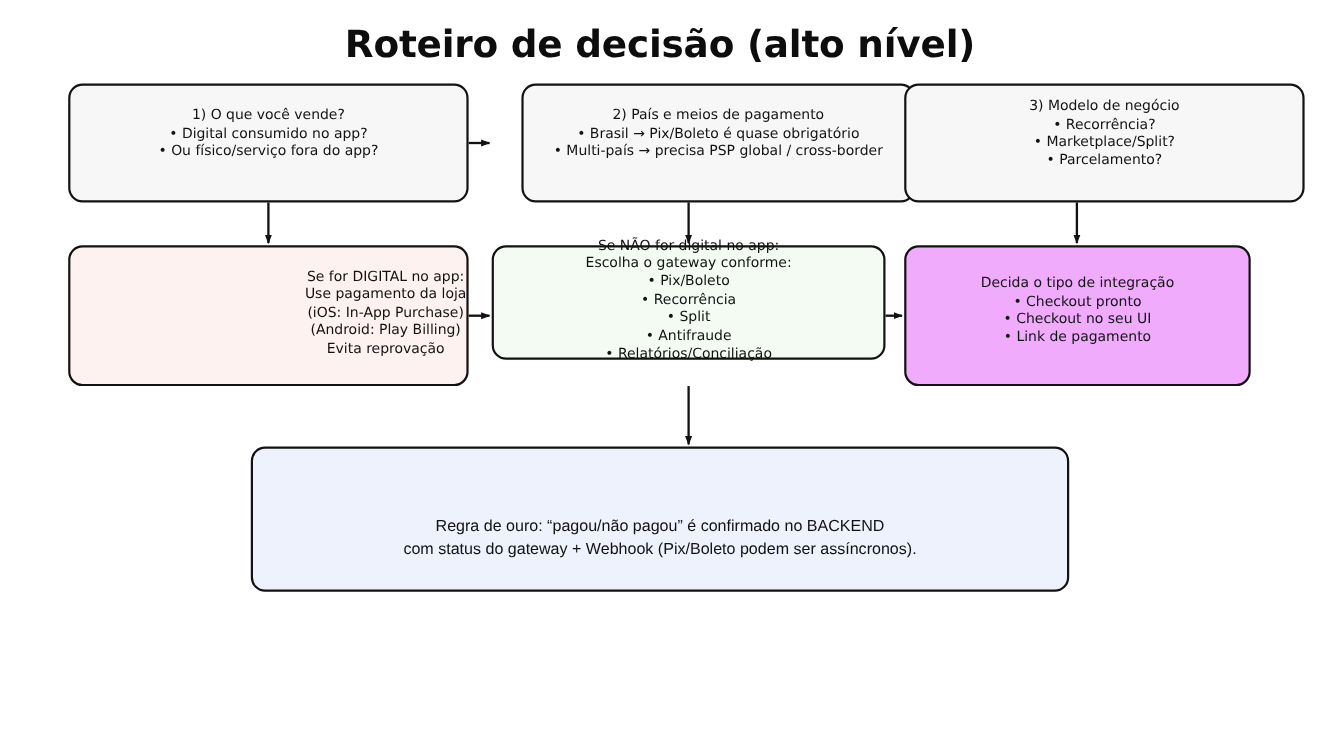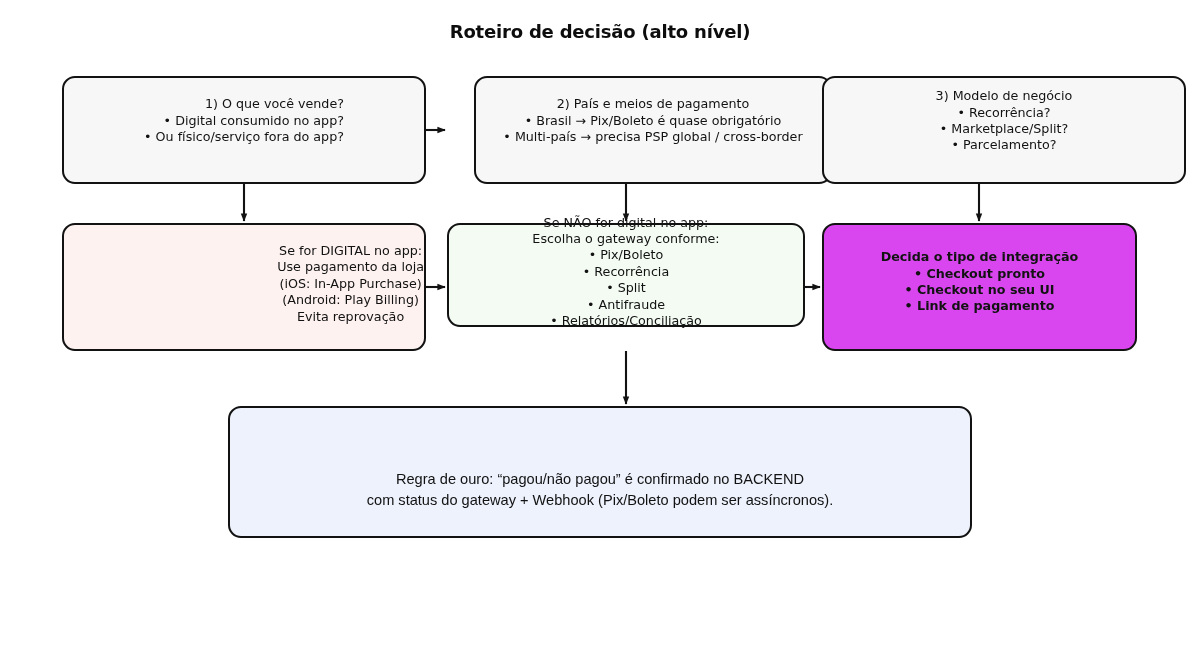--- a/index.html
+++ b/index.html
@@ -19,21 +19,21 @@
     left: 0; top: 0;
     width: 1200px;
     height: 671px;
   }
   .title {
     position: absolute;
     left: 0;
     top: 21px;
     width: 1200px;
     text-align: center;
-    font-size: 18px;
+    font-size: 34px;
     font-weight: bold;
     color: #0d0d0d;
     letter-spacing: -0.2px;
     font-family: "DejaVu Sans", sans-serif;
   }
   .node {
     position: absolute;
     box-sizing: border-box;
     border: 2.2px solid #121212;
     border-radius: 13px;
@@ -53,24 +53,24 @@
     font-size: 14.6px;
     line-height: 21px;
     font-family: "Liberation Sans", sans-serif;
   }
   
   #n1 { left: 62px;  top: 76px;  width: 364px; height: 108px; background: #f7f7f7; }
   #n2 { left: 474px; top: 76px;  width: 358px; height: 108px; background: #f7f7f7; }
   #n3 { left: 822px; top: 76px;  width: 364px; height: 108px; background: #f7f7f7; }
   #n4 { left: 62px;  top: 223px; width: 364px; height: 128px; background: #fdf2f0; justify-content: flex-end; }
   #n5 { left: 447px; top: 223px; width: 358px; height: 104px; background: #f3fbf3; }
-  #n6 { left: 822px; top: 223px; width: 315px; height: 128px; background: #d946ef; font-weight: bold; }
+  #n6 { left: 822px; top: 223px; width: 315px; height: 128px; background: #f0abfc; }
   #n7 { left: 228px; top: 406px; width: 744px; height: 132px; background: #eef2fd; }
   
-  #n1 .txt { transform: translateY(-9px); text-align: right; }
+  #n1 .txt { transform: translateY(-9px); }
   #n2 .txt { transform: translateY(-9px); }
   #n3 .txt { transform: translateY(-9px); }
   #n4 .txt { transform: translateY(-3px); }
   #n5 .txt { transform: translateY(-3px); }
   #n6 .txt { transform: translateY(-5px); }
   #n7 .txt { transform: translateY(-4px); margin-top: 44px; }
 </style>
 </head>
 <body>
 

